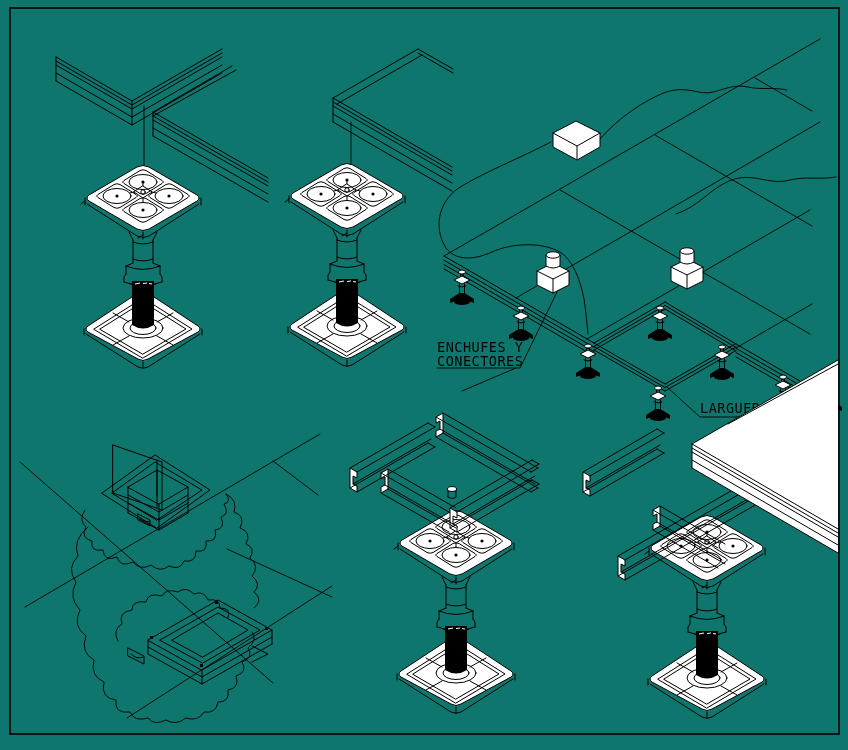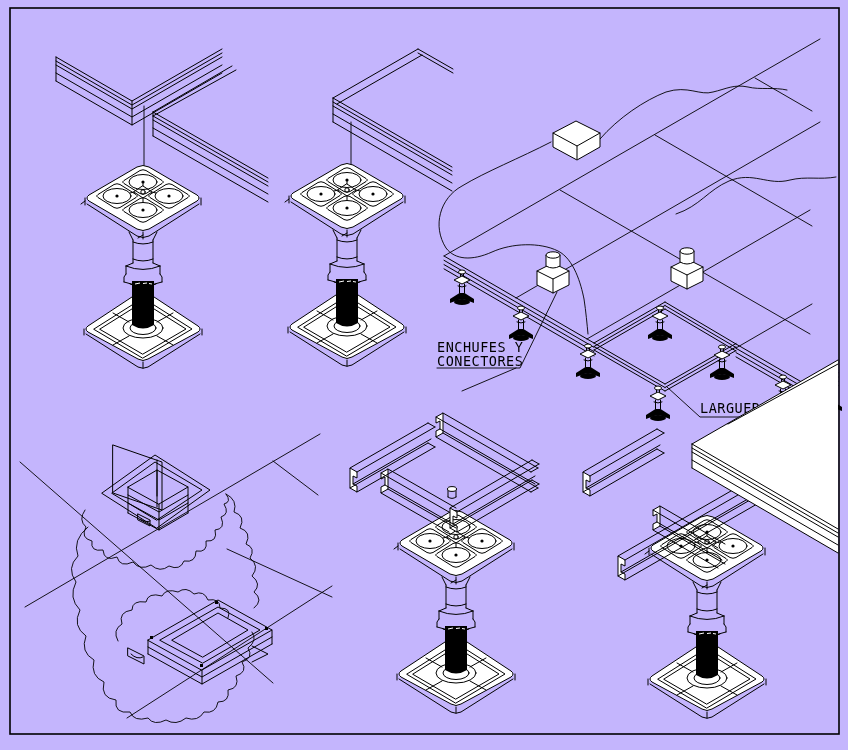--- a/index.html
+++ b/index.html
@@ -1,16 +1,16 @@
 <!DOCTYPE html>
 <html><head>
 <meta charset="utf-8">
 <style>
   html,body{margin:0;padding:0;background:#ffffff;}
-  .canvas{position:relative;width:848px;height:750px;background:#c4b5fd;overflow:hidden;
+  .canvas{position:relative;width:848px;height:750px;background:#0f766e;overflow:hidden;
           font-family:"DejaVu Sans Mono","Liberation Mono",monospace;}
   svg{display:block;}
   .ln{stroke:#000;fill:none;stroke-width:1;stroke-linecap:round;stroke-linejoin:round;}
   .lt{stroke:#000;fill:none;stroke-width:.9;stroke-linecap:round;}
   .wh{stroke:#000;fill:#fff;stroke-width:1;stroke-linejoin:round;}
   .blk{fill:#000;stroke:none;}
   .wtick{stroke:#fff;fill:none;stroke-width:1;}
   .cadtext{font-family:"DejaVu Sans Mono","Liberation Mono",monospace;font-size:13.5px;fill:#000;letter-spacing:.5px;}
 </style>
 </head>

